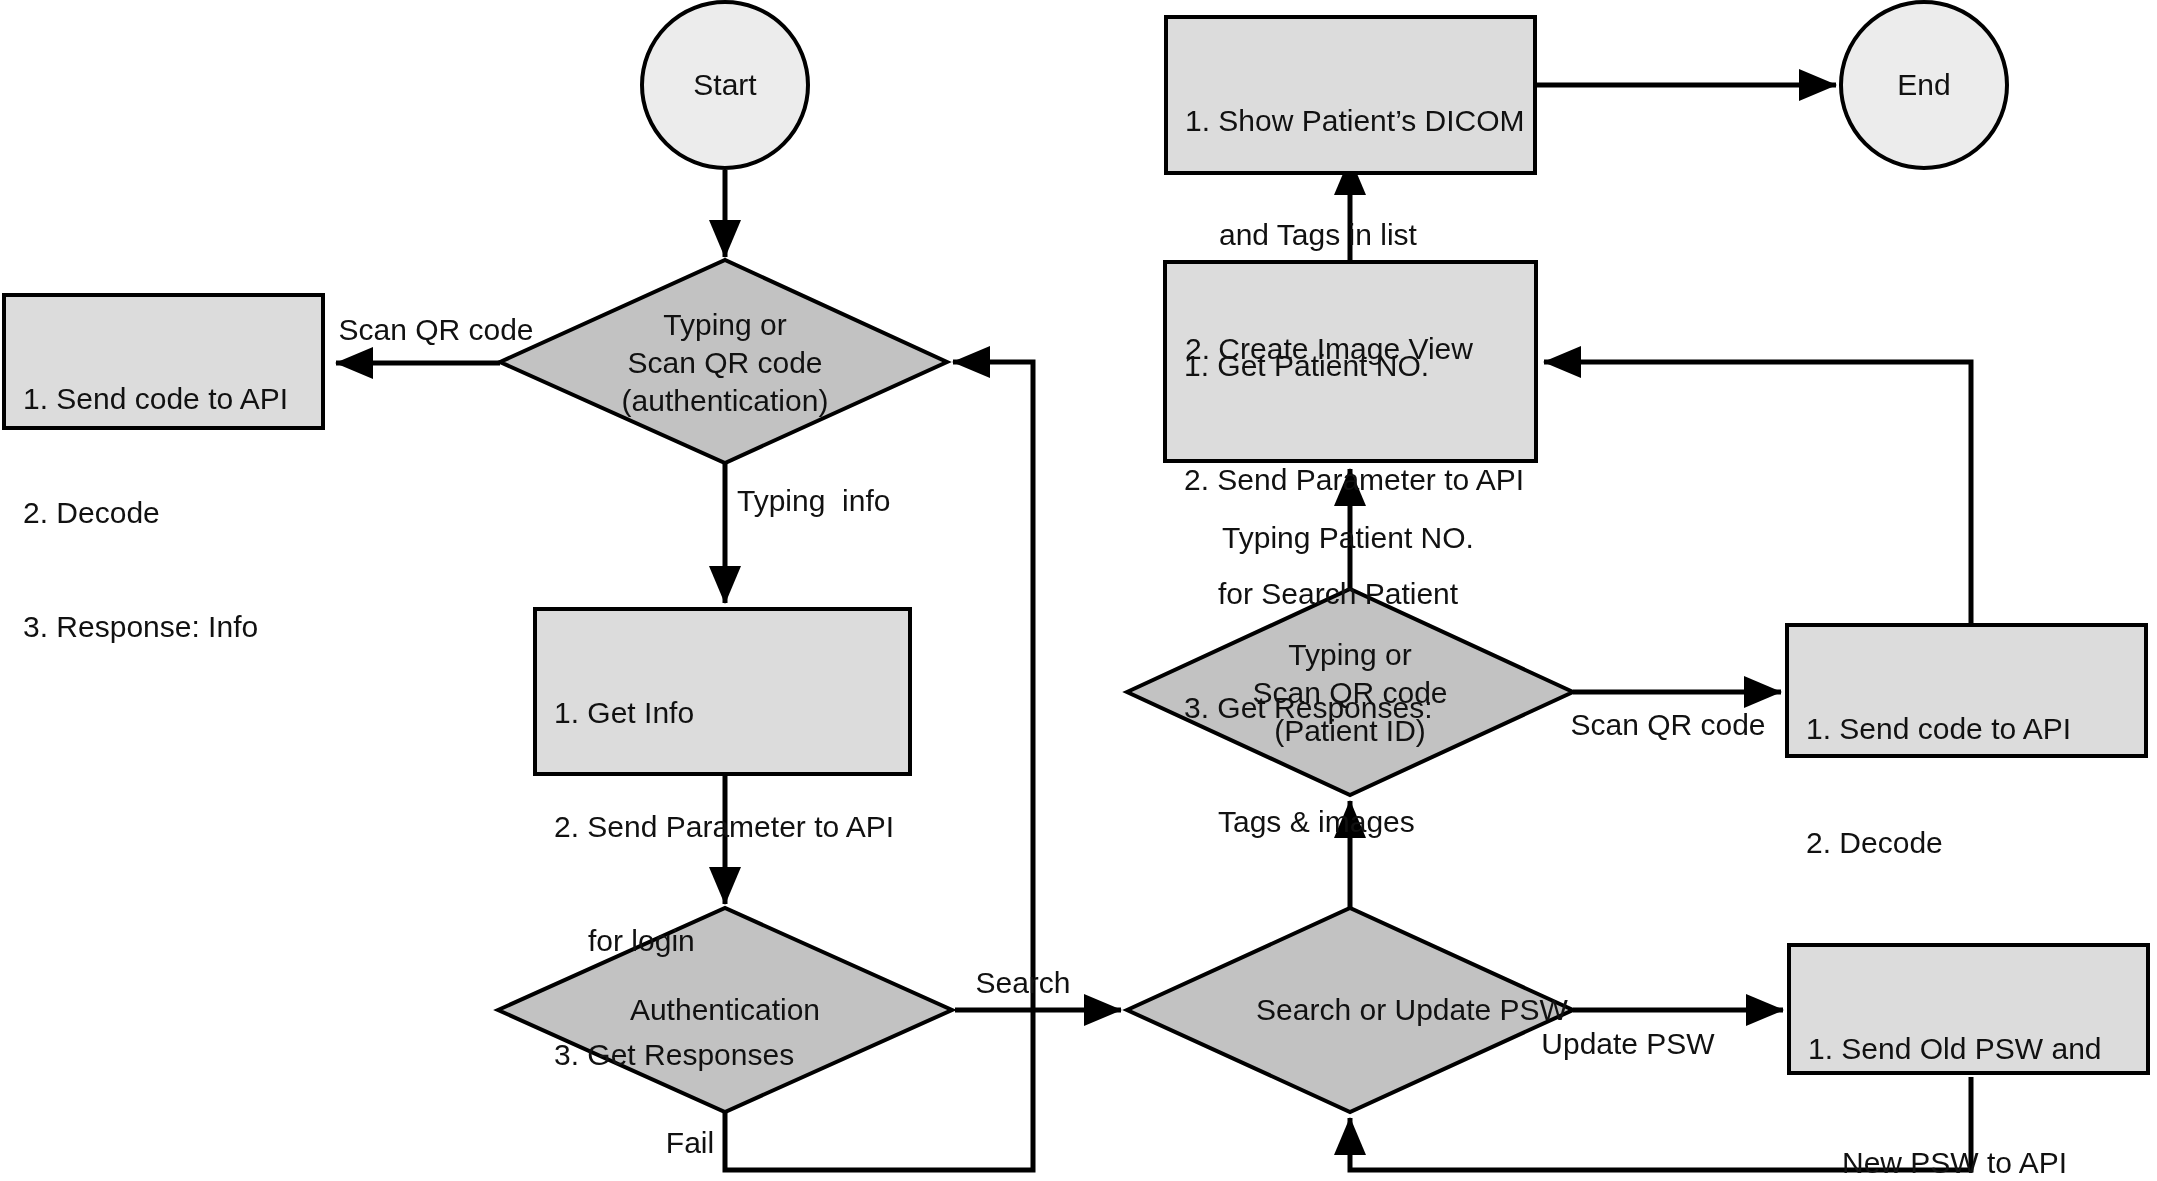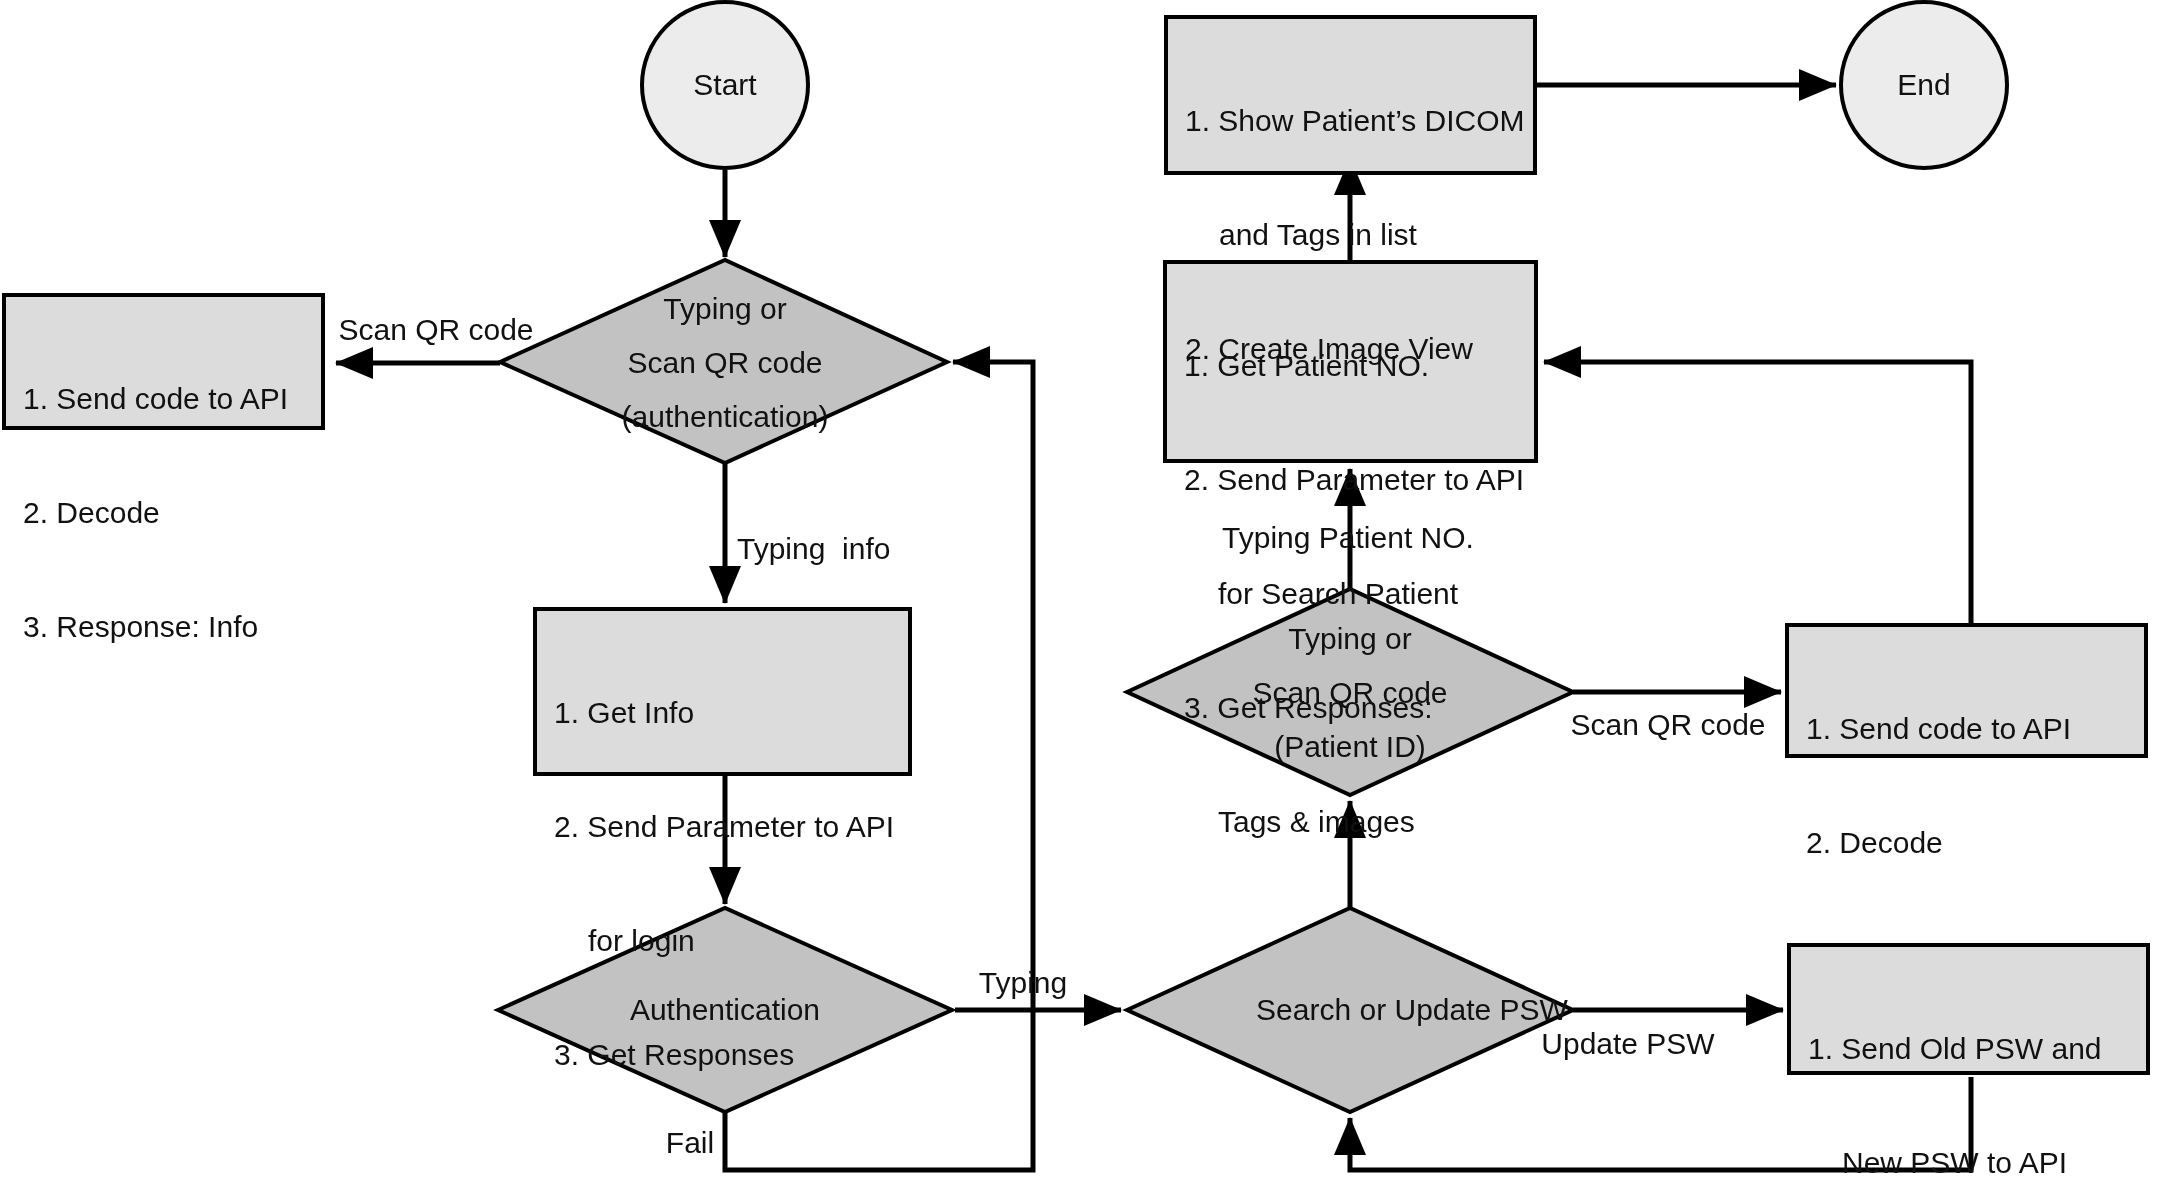--- a/index.html
+++ b/index.html
@@ -38,21 +38,20 @@
 
   .dlabel {
     position: absolute;
     display: flex;
     flex-direction: column;
     align-items: center;
     justify-content: center;
     text-align: center;
     font-size: 30px;
     line-height: 38px;
-    gap: 16px;
   }
   .clabel {
     position: absolute;
     display: flex;
     align-items: center;
     justify-content: center;
     font-size: 30px;
   }
   .edge-label {
     position: absolute;
@@ -154,20 +153,20 @@
     <div class="bline">3. Response: Patient ID</div>
   </div>
 
   <div class="box" style="left:1787px; top:943px; width:363px; height:132px;">
     <div class="bline">1. Send Old PSW and</div>
     <div class="bline indent">New PSW to API</div>
     
   </div>
 
   <div class="edge-label center" style="left:336px; top:313px; width:200px;">Scan QR code</div>
-  <div class="edge-label" style="left:737px; top:532px;text-align:right;">Typing  info</div>
-  <div class="edge-label center" style="left:923px; top:966px; width:200px;">Typing</div>
+  <div class="edge-label" style="left:737px; top:484px;text-align:right;">Typing  info</div>
+  <div class="edge-label center" style="left:923px; top:966px; width:200px;">Search</div>
   <div class="edge-label center" style="left:640px; top:1126px; width:100px;">Fail</div>
   <div class="edge-label center" style="left:1218px; top:521px; width:260px;">Typing Patient NO.</div>
   <div class="edge-label center" style="left:1543px; top:708px; width:250px;">Scan QR code</div>
   <div class="edge-label center" style="left:1508px; top:1027px; width:240px;">Update PSW</div>
 
 </div>
 
 </body></html>

